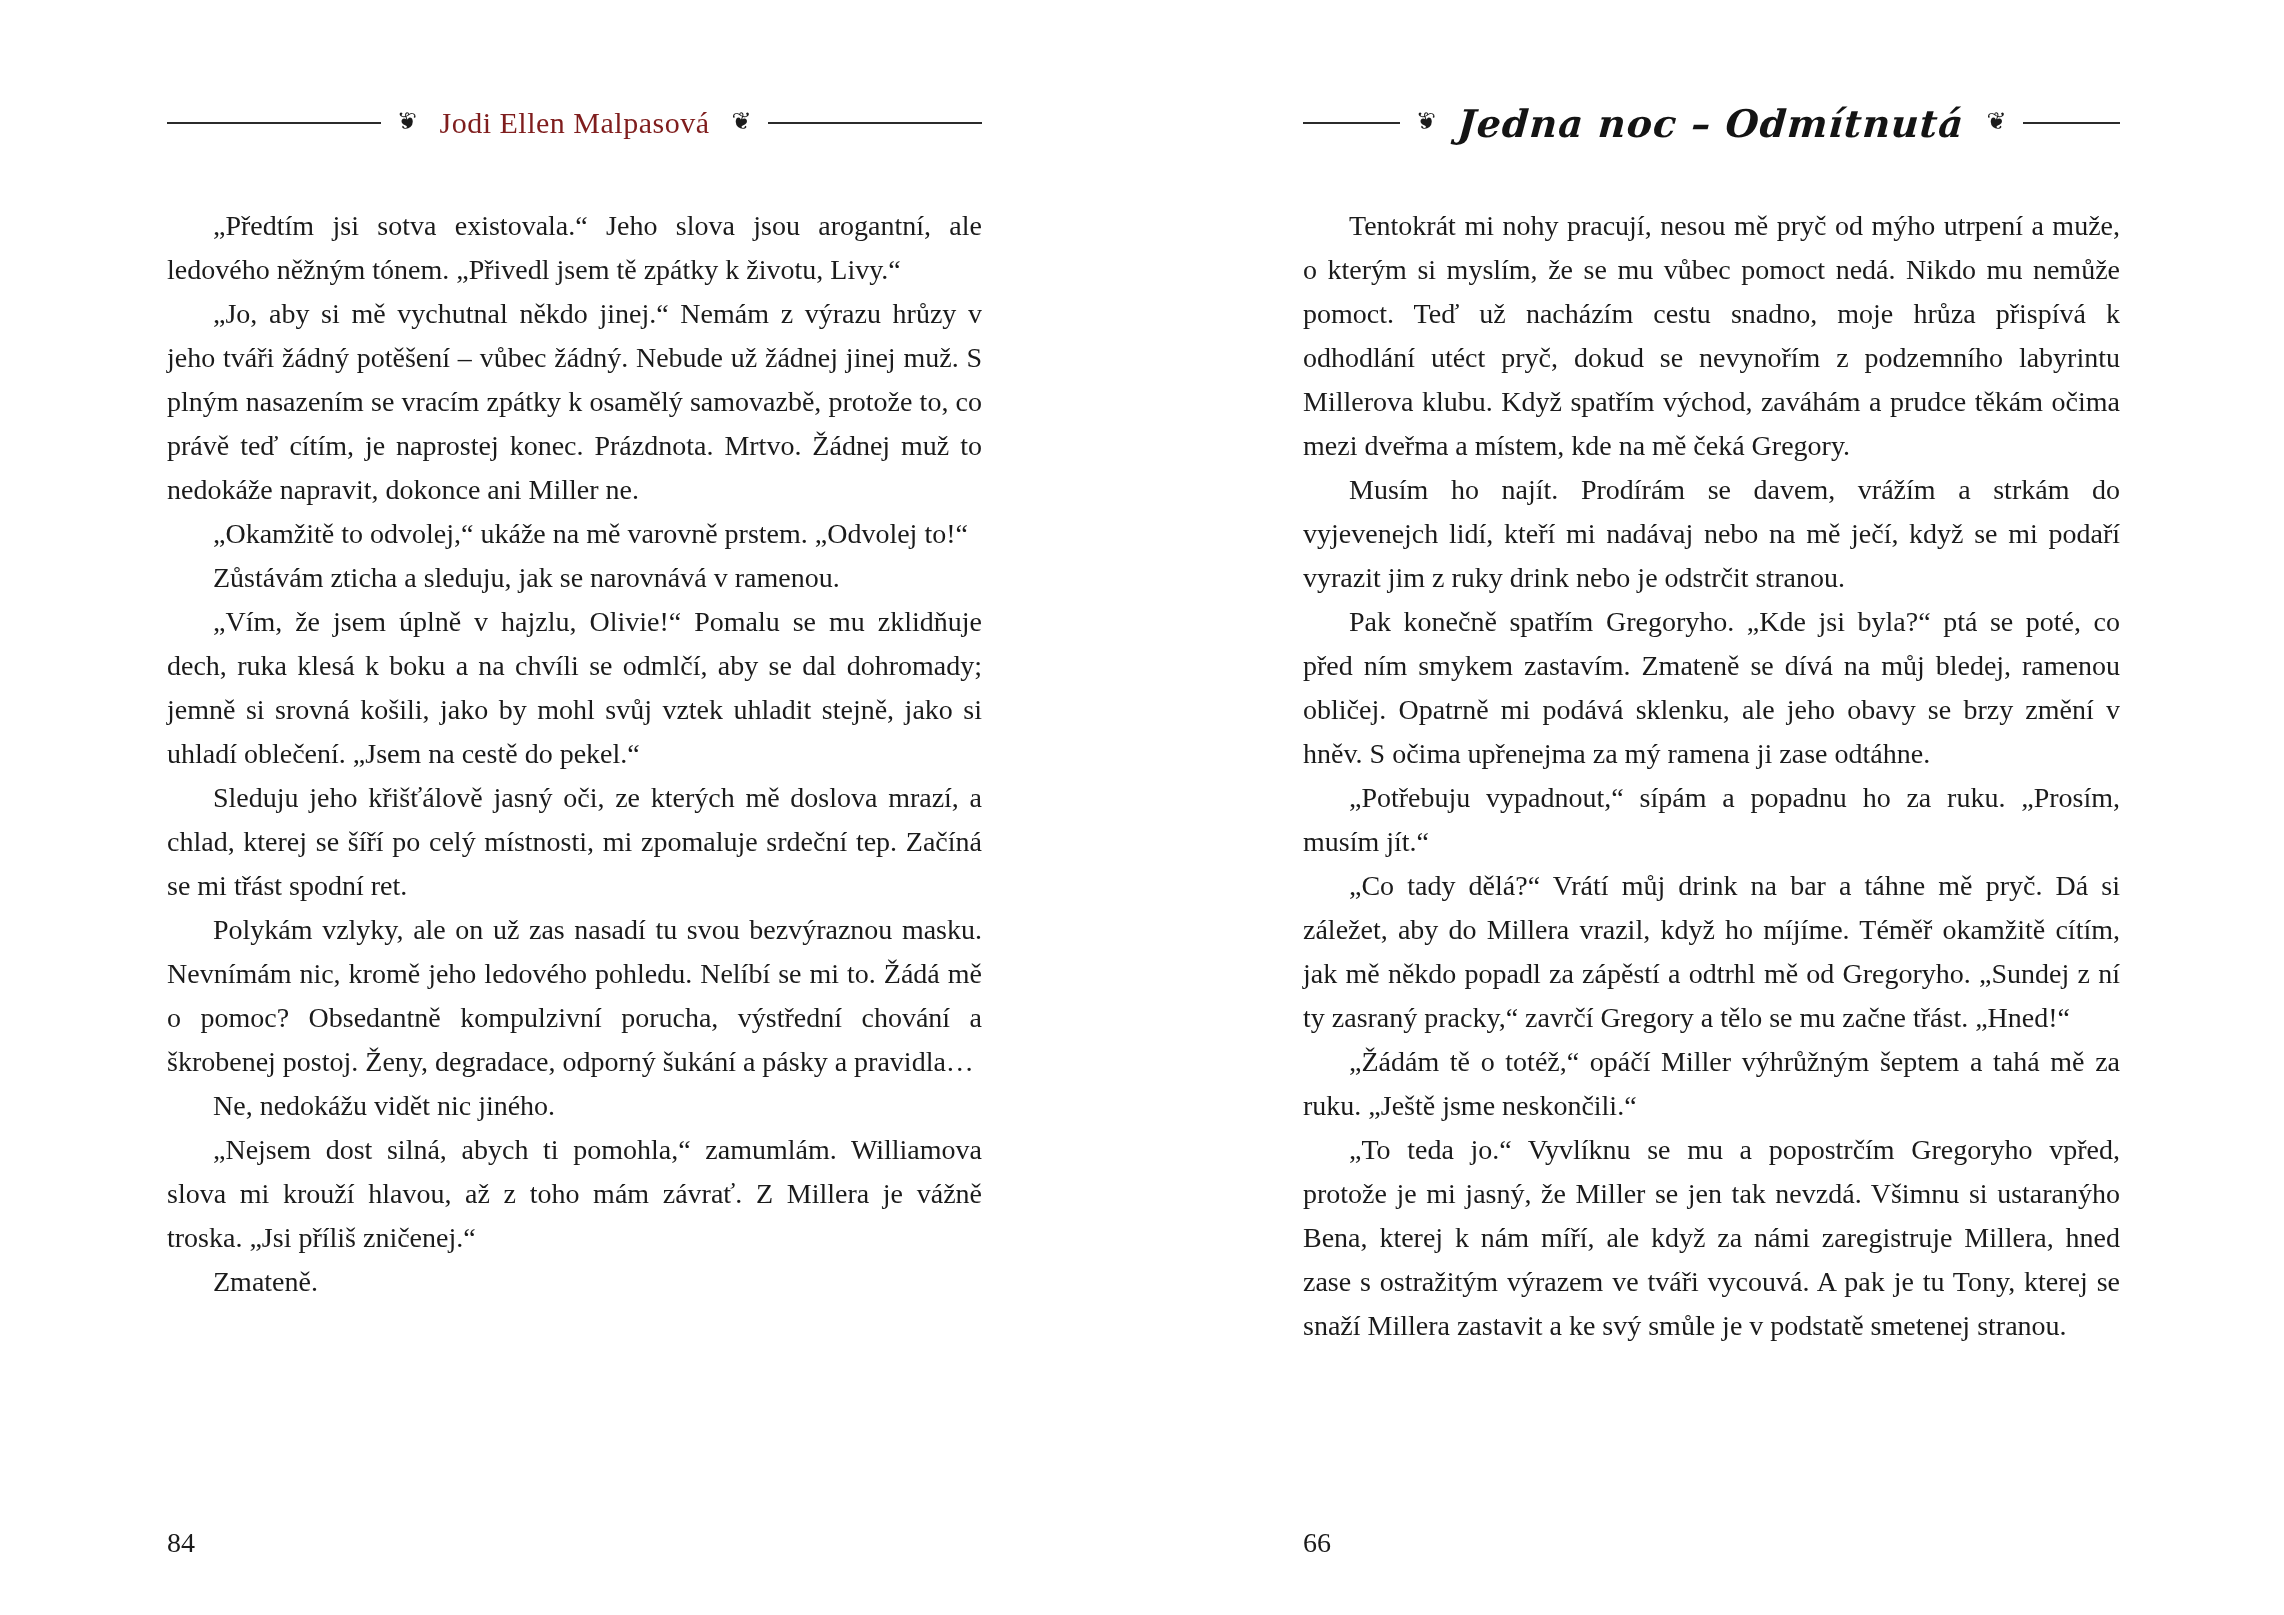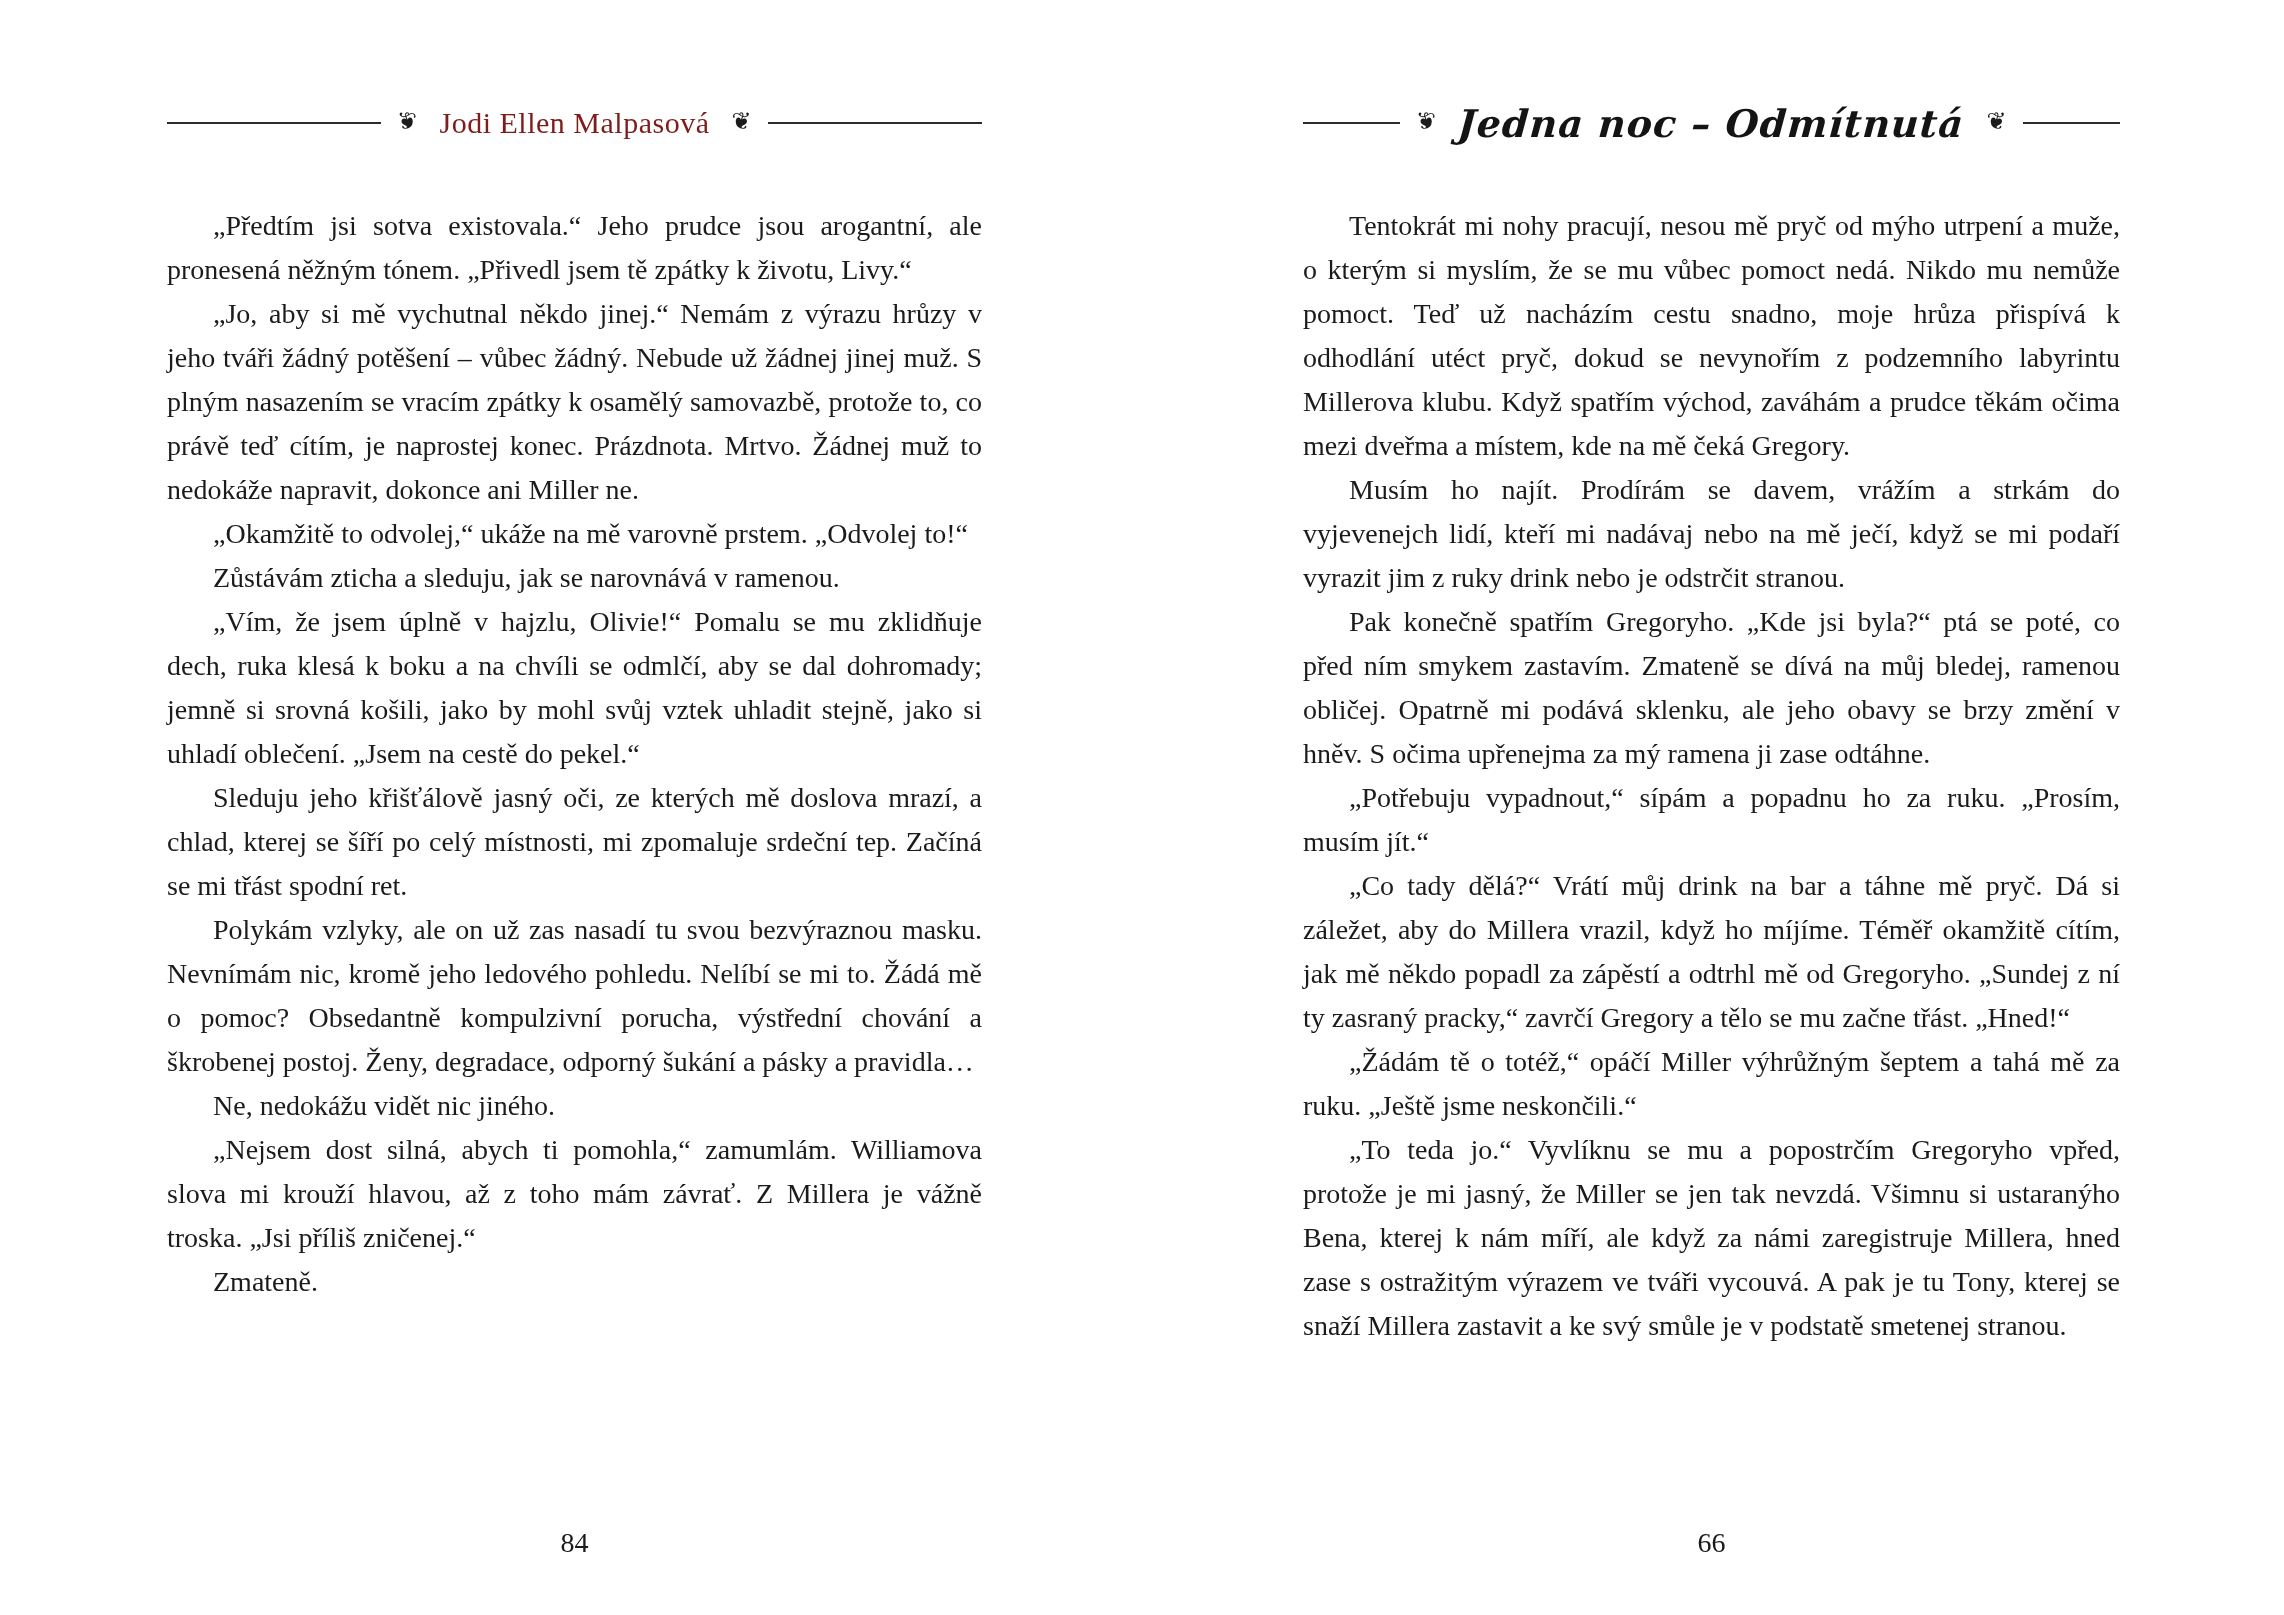--- a/index.html
+++ b/index.html
@@ -77,21 +77,20 @@
     text-align: justify;
     hyphens: auto;
   }
   .page-body p {
     margin: 0;
     text-indent: 46px;
   }
 
   .page-footer {
     margin-top: auto;
-    text-align: center;
     padding-bottom: 10px;
   }
   .page-number {
     font-size: 28px;
     color: #1b1b1b;
   }
 </style>
 </head>
 <body>
 
@@ -100,21 +99,21 @@
   <section class="page page-left">
     <header class="page-header">
       <span class="rule"></span>
       <span class="orn mirrored">❦</span>
       <h1 class="author-name">Jodi Ellen Malpasová</h1>
       <span class="orn">❦</span>
       <span class="rule"></span>
     </header>
 
     <div class="page-body">
-      <p>„Předtím jsi sotva existovala.“ Jeho prudce jsou arogantní, ale pronesená něžným tónem. „Přivedl jsem tě zpátky k životu, Livy.“</p>
+      <p>„Předtím jsi sotva existovala.“ Jeho slova jsou arogantní, ale ledového něžným tónem. „Přivedl jsem tě zpátky k životu, Livy.“</p>
       <p>„Jo, aby si mě vychutnal někdo jinej.“ Nemám z výrazu hrůzy v jeho tváři žádný potěšení – vůbec žádný. Nebude už žádnej jinej muž. S plným nasazením se vracím zpátky k osamělý samovazbě, protože to, co právě teď cítím, je naprostej konec. Prázdnota. Mrtvo. Žádnej muž to nedokáže napravit, dokonce ani Miller ne.</p>
       <p>„Okamžitě to odvolej,“ ukáže na mě varovně prstem. „Odvolej to!“</p>
       <p>Zůstávám zticha a sleduju, jak se narovnává v ramenou.</p>
       <p>„Vím, že jsem úplně v hajzlu, Olivie!“ Pomalu se mu zklidňuje dech, ruka klesá k boku a na chvíli se odmlčí, aby se dal dohromady; jemně si srovná košili, jako by mohl svůj vztek uhladit stejně, jako si uhladí oblečení. „Jsem na cestě do pekel.“</p>
       <p>Sleduju jeho křišťálově jasný oči, ze kterých mě doslova mrazí, a chlad, kterej se šíří po celý místnosti, mi zpomaluje srdeční tep. Začíná se mi třást spodní ret.</p>
       <p>Polykám vzlyky, ale on už zas nasadí tu svou bezvýraznou masku. Nevnímám nic, kromě jeho ledového pohledu. Nelíbí se mi to. Žádá mě o pomoc? Obsedantně kompulzivní porucha, výstřední chování a škrobenej postoj. Ženy, degradace, odporný šukání a pásky a pravidla…</p>
       <p>Ne, nedokážu vidět nic jiného.</p>
       <p>„Nejsem dost silná, abych ti pomohla,“ zamumlám. Williamova slova mi krouží hlavou, až z toho mám závrať. Z Millera je vážně troska. „Jsi příliš zničenej.“</p>
       <p>Zmateně.</p>
     </div>

